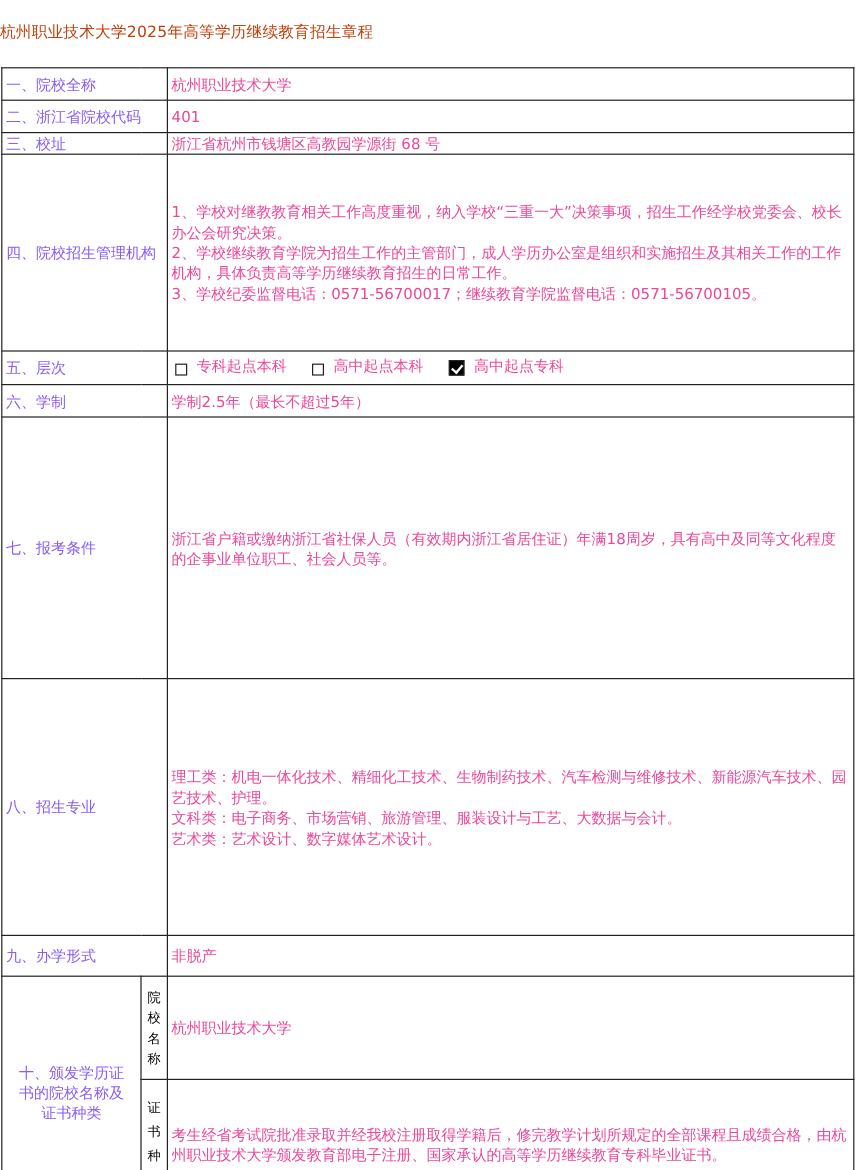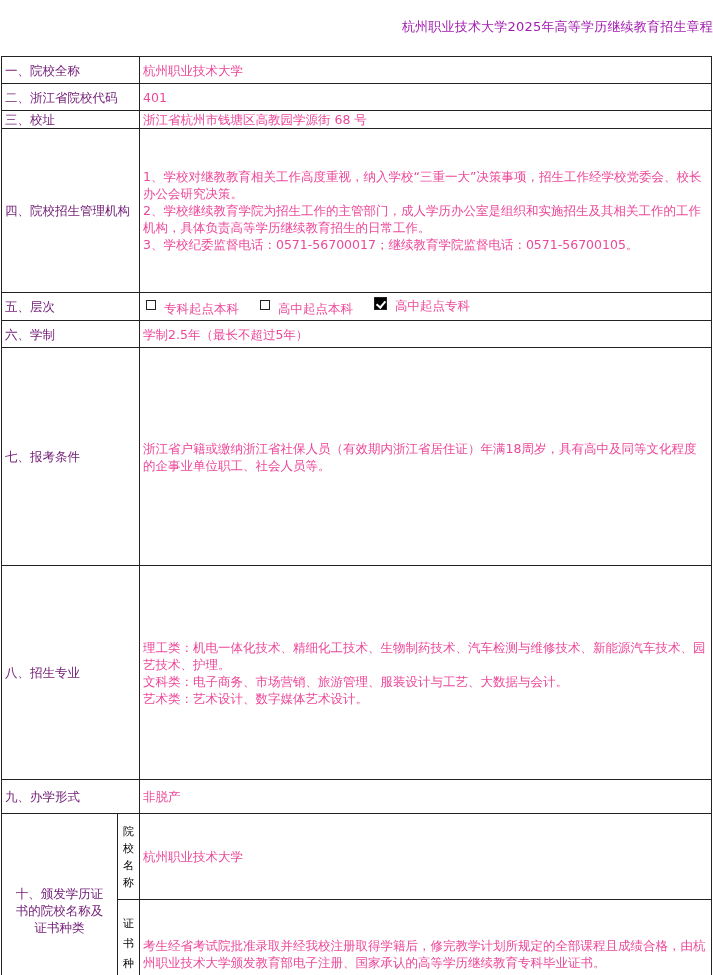--- a/index.html
+++ b/index.html
@@ -13,53 +13,53 @@
       position: relative;
       overflow: hidden;
       font-family: "DejaVu Sans", "Liberation Sans", sans-serif;
       color: #000;
     }
     .doc-title {
       position: absolute;
       left: 0;
       top: 18px;
       width: 713px;
-      text-align: right;
+      text-align: left;
       font-size: 13px;
       letter-spacing: 0.2px;
-      color: #a21caf;
+      color: #c2410c;
     }
     table.grid {
       position: absolute;
       left: 1px;
       top: 56px;
       width: 710px;
       border-collapse: collapse;
       table-layout: fixed;
       font-size: 12.5px;
     }
     table.grid td {
       border: 1.5px solid #222;
       padding: 0 3px;
       vertical-align: middle;
       line-height: 17px;
       word-break: break-all;
     }
-    td.label { color: #701a75; }
+    td.label { color: #8b5cf6; }
     td.value { color: #ec4899; }
     td.center { text-align: center; }
     td.vertical {
       text-align: center;
       padding: 0;
       line-height: 17px;
       font-size: 11px;
     }
     .level-option {
       display: inline-flex;
-      align-items: flex-start;
+      align-items: flex-end;
       margin-right: 14px;
     }
     .box {
       display: inline-block;
       width: 10px;
       height: 10px;
       border: 1px solid #222;
       margin-right: 8px;
       margin-left: 3px;
       box-sizing: border-box;

